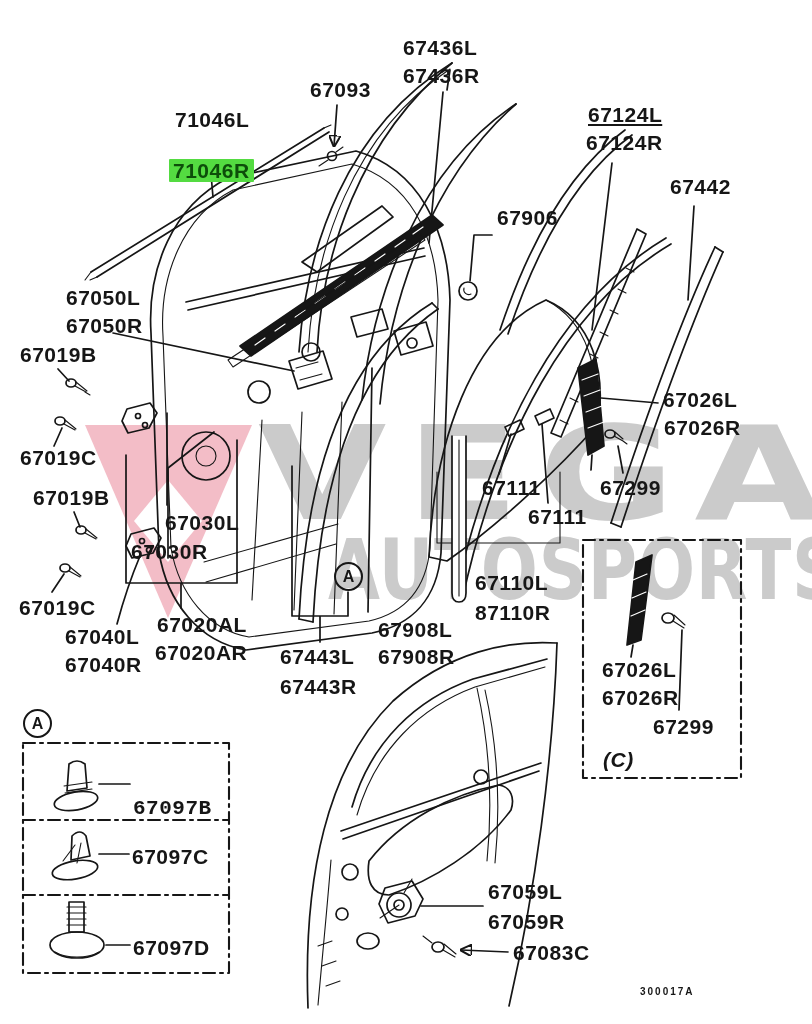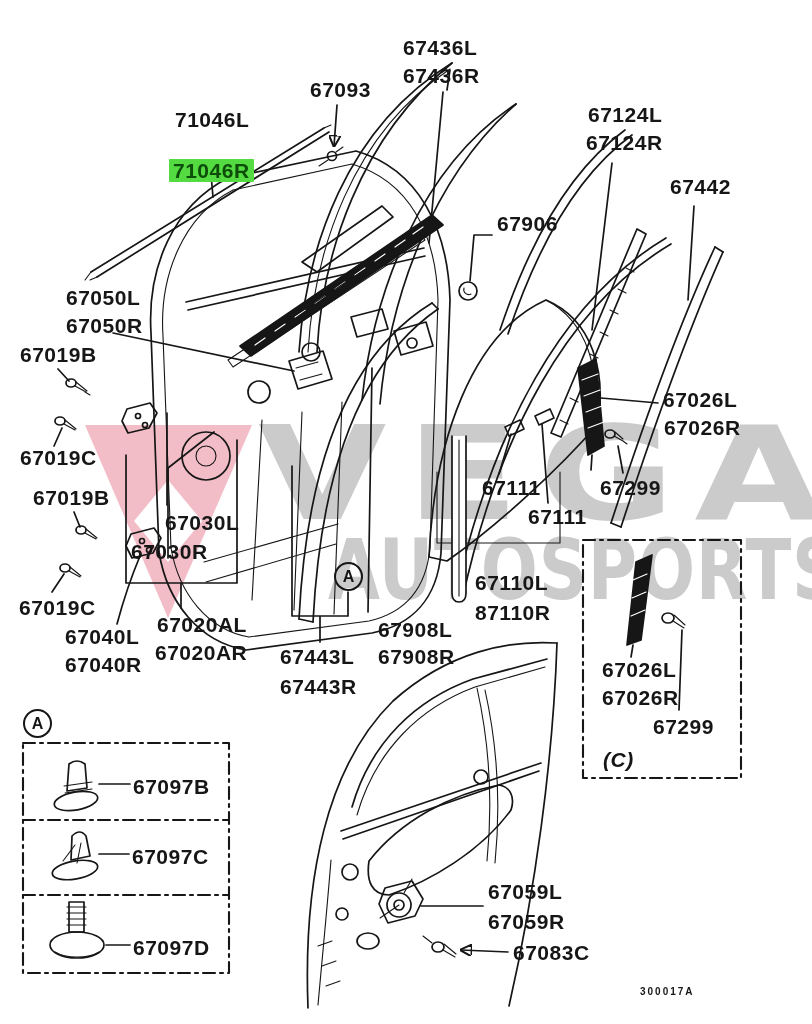--- a/index.html
+++ b/index.html
@@ -266,24 +266,24 @@
       <path d="M106,945 L130,945"></path>
     </g>
   </svg>
 
   <div class="labels" id="labels">
       <div class="plabel" style="left: 175px; top: 108px;">71046L</div>
       <div class="plabel hl" style="left: 173px; top: 135px; margin-top: 24px;">71046R</div>
       <div class="plabel" style="left: 310px; top: 78px;">67093</div>
       <div class="plabel" style="left: 403px; top: 36px;">67436L</div>
       <div class="plabel" style="left: 403px; top: 64px;">67436R</div>
-      <div class="plabel" style="left: 588px; top: 103px;">67124L</div>
+      <div class="plabel" style="left: 588px; top: 103px; text-decoration: underline;">67124L</div>
       <div class="plabel" style="left: 586px; top: 131px;">67124R</div>
       <div class="plabel" style="left: 670px; top: 175px;">67442</div>
-      <div class="plabel" style="left: 497px; top: 212px;">67906</div>
+      <div class="plabel" style="left: 497px; top: 206px;">67906</div>
       <div class="plabel" style="left: 66px; top: 286px;">67050L</div>
       <div class="plabel" style="left: 66px; top: 314px;">67050R</div>
       <div class="plabel" style="left: 20px; top: 343px;">67019B</div>
       <div class="plabel" style="left: 20px; top: 446px;">67019C</div>
       <div class="plabel" style="left: 33px; top: 486px;">67019B</div>
       <div class="plabel" style="left: 133px; top: 511px; margin-left: 32px;">67030L</div>
       <div class="plabel" style="left: 131px; top: 540px;">67030R</div>
       <div class="plabel" style="left: 19px; top: 596px;">67019C</div>
       <div class="plabel" style="left: 65px; top: 625px;">67040L</div>
       <div class="plabel" style="left: 65px; top: 653px;">67040R</div>
@@ -297,21 +297,21 @@
       <div class="plabel" style="left: 528px; top: 505px;">67111</div>
       <div class="plabel" style="left: 600px; top: 476px;">67299</div>
       <div class="plabel" style="left: 663px; top: 388px;">67026L</div>
       <div class="plabel" style="left: 664px; top: 416px;">67026R</div>
       <div class="plabel" style="left: 475px; top: 571px;">67110L</div>
       <div class="plabel" style="left: 475px; top: 601px;">87110R</div>
       <div class="plabel" style="left: 602px; top: 658px;">67026L</div>
       <div class="plabel" style="left: 602px; top: 686px;">67026R</div>
       <div class="plabel" style="left: 653px; top: 715px;">67299</div>
       <div class="plabel" style="left: 603px; top: 748px; font-style: italic;">(C)</div>
-      <div class="plabel" style="left: 133px; top: 775px;">67097B</div>
+      <div class="plabel" style="left: 133px; top: 797px; font-family: Liberation Mono, monospace;">67097B</div>
       <div class="plabel" style="left: 132px; top: 845px;">67097C</div>
       <div class="plabel" style="left: 133px; top: 936px;">67097D</div>
       <div class="plabel" style="left: 488px; top: 880px;">67059L</div>
       <div class="plabel" style="left: 488px; top: 910px;">67059R</div>
       <div class="plabel" style="left: 513px; top: 941px;">67083C</div>
       <div class="plabel" style="left: 640px; top: 986px; font-size: 10px; letter-spacing: 2px;">300017A</div>
     </div>
 
   <div class="markers" id="markers">
       <div class="marker" style="left: 334px; top: 562px;">A</div>

